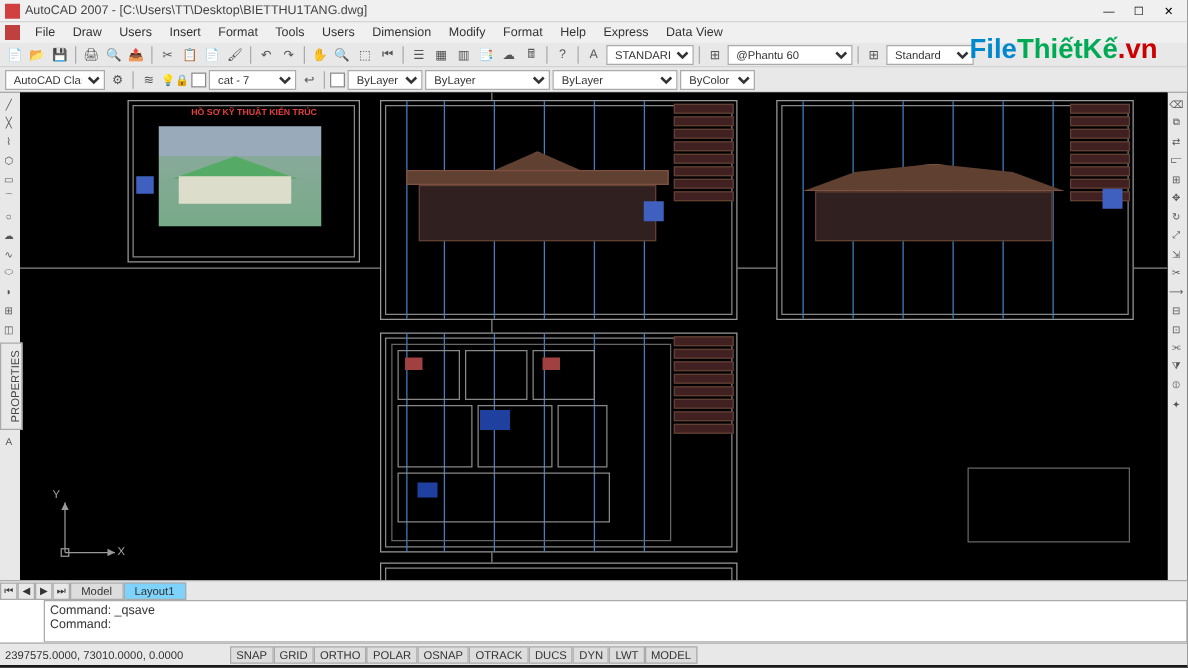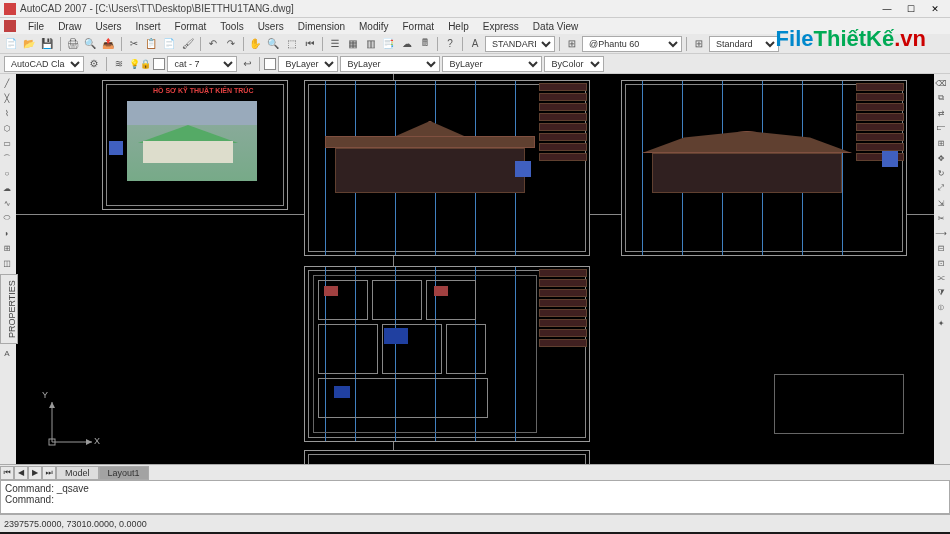--- a/index.html
+++ b/index.html
@@ -77,24 +77,24 @@
 
 .plan .walls { position: absolute; inset: 8px 52px 8px 8px; border: 1px solid #666; }
 .plan .room { position: absolute; border: 1px solid #888; }
 .plan .furn-b { position: absolute; background: #2040a0; }
 .plan .furn-r { position: absolute; background: #a04040; }
 
 
 .layout-tabs { height: 16px; background: #e8e8e8; display: flex; align-items: center; font-size: 9px; border-top: 1px solid #aaa; }
 .lt-nav { display: flex; gap: 0; }
 .lt-nav .nav-b { width: 14px; height: 14px; border: 1px solid #aaa; display: flex; align-items: center; justify-content: center; cursor: pointer; font-size: 8px; color: #333; }
-.lt-tab { padding: 1px 8px; border: 1px solid #aaa; background: #a3a3a3; cursor: pointer; color: #333; }
+.lt-tab { padding: 1px 8px; border: 1px solid #aaa; background: #7dd3fc; cursor: pointer; color: #333; }
 .lt-tab.active { background: #ddd; }
 
-.cmd-area { height: 34px; background: #fff; border: 1px solid #aaa; font-family: "Courier New", monospace; font-size: 10px; padding: 2px 4px; color: #333; position: relative; }
+.cmd-area { height: 34px; background: #fff; border: 1px solid #aaa; font-family: "Courier New", monospace; font-size: 10px; padding: 2px 4px; color: #333; position: relative; margin-left: 35px; }
 .cmd-line { white-space: nowrap; }
 .watermark-text { position: absolute; right: 200px; top: 10px; color: #bbb; font-size: 14px; }
 
 
 .statusbar { height: 18px; background: #e8e8e8; display: flex; align-items: center; font-size: 9px; padding: 0 4px; border-top: 1px solid #aaa; color: #333; }
 .statusbar .coords { width: 180px; }
 .statusbar .snap-btns { display: flex; gap: 0; }
 .statusbar .snap-b { padding: 1px 4px; border: 1px solid #aaa; cursor: pointer; background: #ddd; }
 
 
@@ -374,20 +374,32 @@
   <div class="lt-tab">Layout1</div>
 </div>
 
 <div class="cmd-area">
   <div class="cmd-line">Command: _qsave</div>
   <div class="cmd-line">Command:</div>
 </div>
 
 <div class="statusbar">
   <div class="coords">2397575.0000, 73010.0000, 0.0000</div>
+  <div class="snap-btns">
+    <div class="snap-b">SNAP</div>
+    <div class="snap-b">GRID</div>
+    <div class="snap-b">ORTHO</div>
+    <div class="snap-b">POLAR</div>
+    <div class="snap-b">OSNAP</div>
+    <div class="snap-b">OTRACK</div>
+    <div class="snap-b">DUCS</div>
+    <div class="snap-b">DYN</div>
+    <div class="snap-b">LWT</div>
+    <div class="snap-b">MODEL</div>
+  </div>
 </div>
 
 <div class="taskbar">
   
   
   
   
   
   
   

